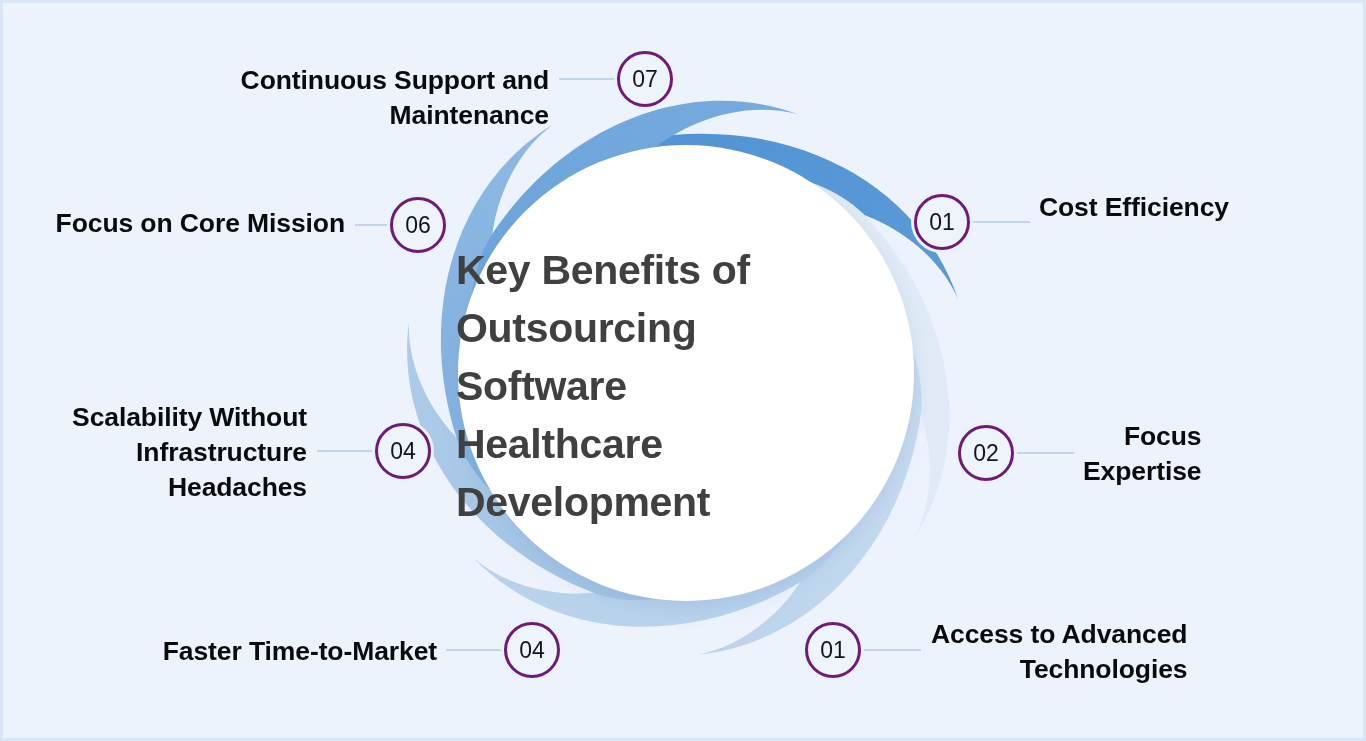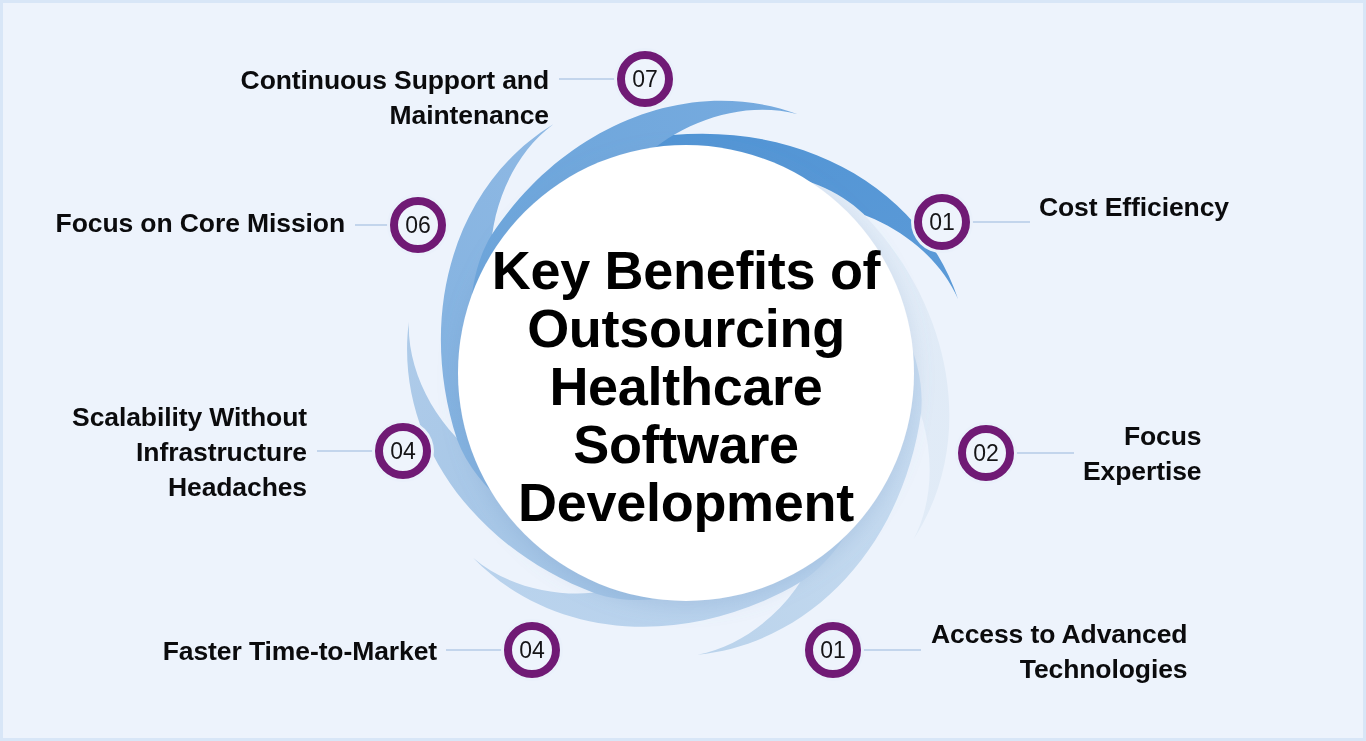--- a/index.html
+++ b/index.html
@@ -23,36 +23,36 @@
     top: 0;
     width: 1366px;
     height: 741px;
     pointer-events: none;
   }
   .center-text {
     position: absolute;
     left: 453px;
     top: 238px;
     width: 460px;
-    text-align: center;
-    font-size: 54px;
+    text-align: left;
+    font-size: 41px;
     line-height: 58px;
     font-weight: 700;
-    color: #000000;
+    color: #404040;
     letter-spacing: -0.3px;
   }
   .center-text .ln { display: block; }
 
   .badge {
     position: absolute;
     width: 56px;
     height: 56px;
     border-radius: 50%;
     background: #eef4fc;
-    border: 8px solid #701a75;
+    border: 3px solid #701a75;
     box-shadow: 0 0 0 3px #eaf1fb;
     display: flex;
     align-items: center;
     justify-content: center;
     font-size: 23px;
     font-weight: 400;
     color: #141416;
     box-sizing: border-box;
   }
 
@@ -163,22 +163,22 @@
         <path fill="url(#g6)" d="M -14,-238 C 120,-250 236,-182 272,-74 C 250,-124 196,-160 140,-168 C 60,-180 -20,-150 -78,-96 C -128,-50 -160,18 -162,84 C -196,10 -190,-84 -140,-152 C -106,-198 -60,-232 -14,-238 Z"></path>
       </g>
     </g>
 
     <circle cx="683" cy="370" r="228" fill="#ffffff" filter="url(#softshadow)"></circle>
   </svg>
 
   <div class="center-text">
     <span class="ln">Key Benefits of</span>
     <span class="ln">Outsourcing</span>
+    <span class="ln">Software</span>
     <span class="ln">Healthcare</span>
-    <span class="ln">Software</span>
     <span class="ln">Development</span>
   </div>
 
   <div class="lead" id="lead-01"></div>
   <div class="lead" id="lead-02"></div>
   <div class="lead" id="lead-03"></div>
   <div class="lead" id="lead-04"></div>
   <div class="lead" id="lead-05"></div>
   <div class="lead" id="lead-06"></div>
   <div class="lead" id="lead-07"></div>

